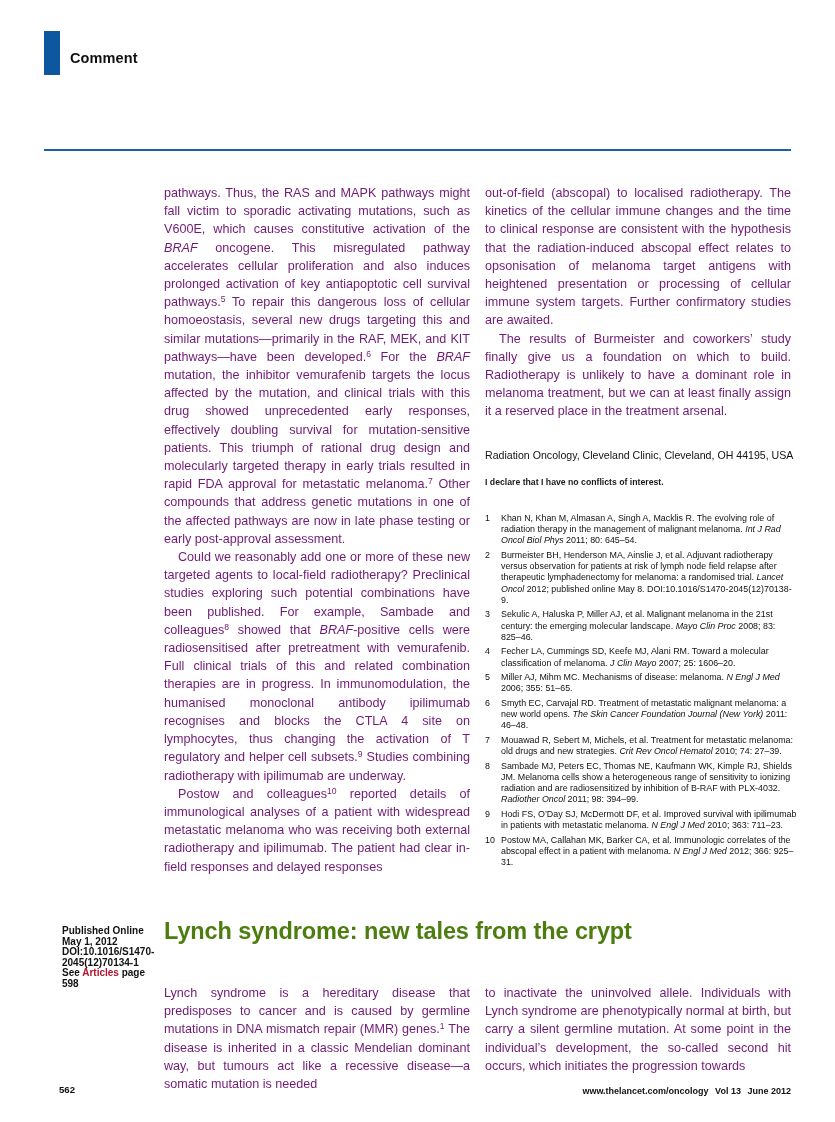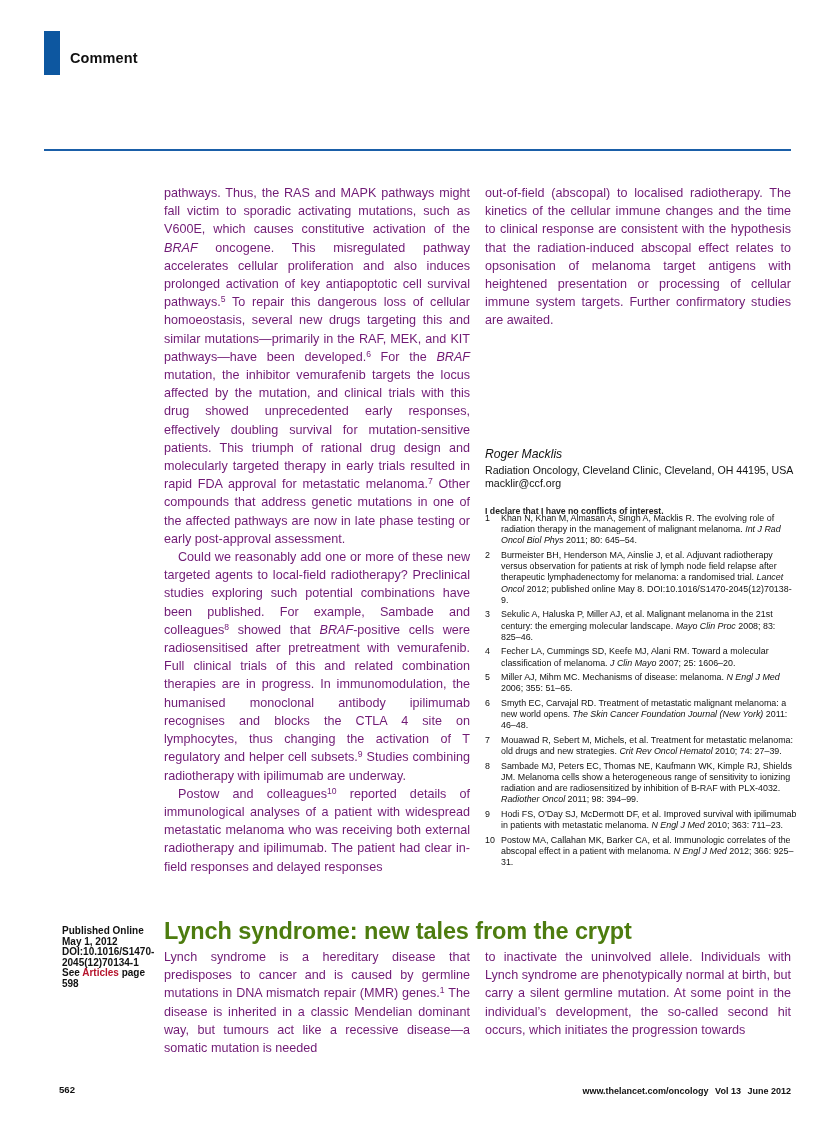--- a/index.html
+++ b/index.html
@@ -151,21 +151,21 @@
     text-align: left;
     font-size: 10px;
     line-height: 10.6px;
     font-weight: bold;
     color: #111111;
   }
   .margin-note .link { color: #b5122b; }
   .margin-note .muted { font-weight: bold; }
 
   
-  .body-bottom { top: 948px; }
+  .body-bottom { top: 984px; }
 
   
   .folio {
     position: absolute;
     left: 59px;
     top: 1084px;
     font-size: 9.6px;
     font-weight: bold;
     color: #111111;
   }
@@ -211,26 +211,27 @@
       immunological analyses of a patient with widespread metastatic melanoma who was receiving both
       external radiotherapy and ipilimumab. The patient had clear in-field responses and delayed responses</p>
   </div>
 
   <div class="col col-right body-top">
     <p>out-of-field (abscopal) to localised radiotherapy. The
       kinetics of the cellular immune changes and the time to clinical response are consistent with the hypothesis
       that the radiation-induced abscopal effect relates to opsonisation of melanoma target antigens with
       heightened presentation or processing of cellular immune system targets. Further confirmatory studies
       are awaited.</p>
+    <p>The results of Burmeister and coworkers’ study
+      finally give us a foundation on which to build. Radiotherapy is unlikely to have a dominant role in
+      melanoma treatment, but we can at least finally assign it a reserved place in the treatment arsenal.</p>
   </div>
 
   <div class="author-block">
-    <div class="author-name">Roger Macklis</div>
     <div class="author-affil">Radiation Oncology, Cleveland Clinic, Cleveland, OH 44195, USA</div>
-    <div class="author-email">macklir@ccf.org</div>
     <div class="conflict">I declare that I have no conflicts of interest.</div>
   </div>
 
   <div class="refs">
 
     <div class="ref">
       <span class="ref-num">1</span>
       <span class="ref-text">Khan N, Khan M, Almasan A, Singh A, Macklis R. The evolving role of radiation therapy in the management of malignant melanoma. <em>Int J Rad Oncol Biol Phys</em> 2011; 80: 645–54.</span>
     </div>
 

